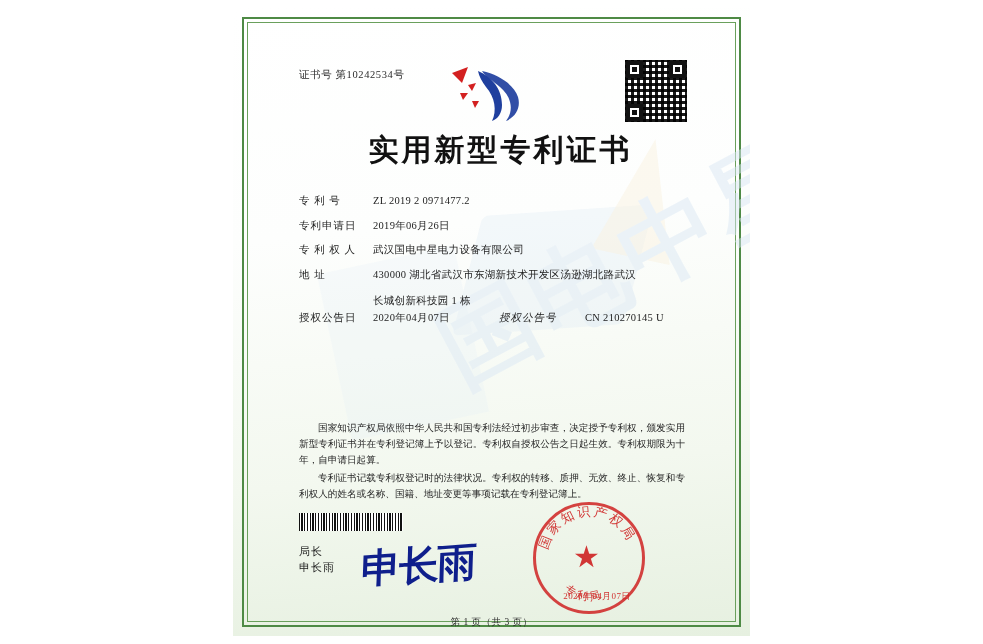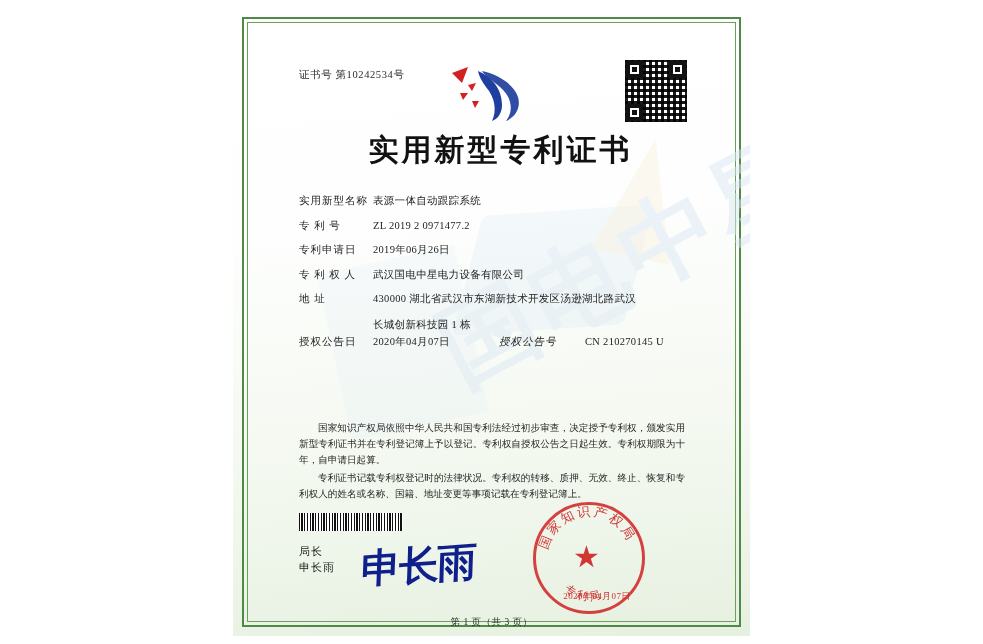--- a/index.html
+++ b/index.html
@@ -343,24 +343,20 @@
           </div>
         <div class="fq bl">
             <i></i>
           </div>
       </div>
 
       <div class="title">实用新型专利证书</div>
 
       <div class="fields">
 
-        <div class="frow">
-          <div class="flabel">实用新型名称</div>
-          <div class="fvalue">表源一体自动跟踪系统</div>
-        </div>
 
 
         <div class="frow">
           <div class="flabel">专 利 号</div>
           <div class="fvalue">ZL 2019 2 0971477.2</div>
         </div>
 
         <div class="frow">
           <div class="flabel">专利申请日</div>
           <div class="fvalue">2019年06月26日</div>

